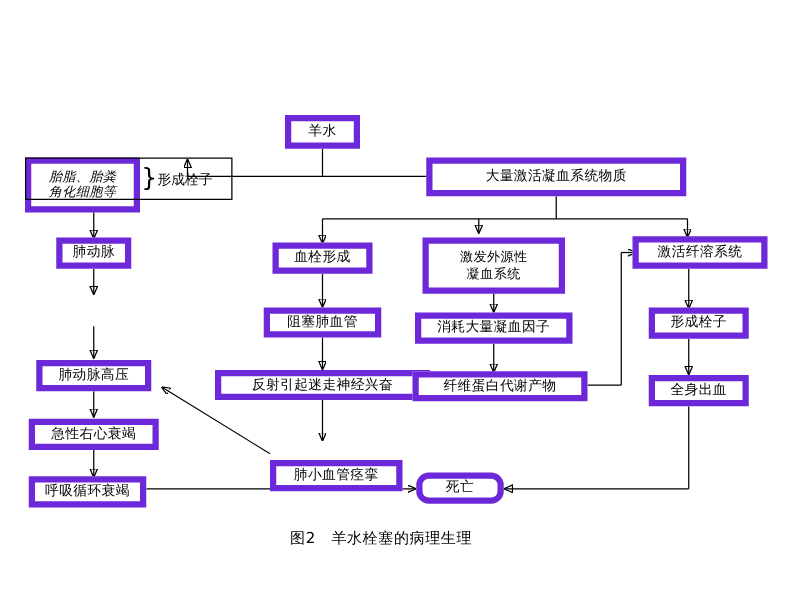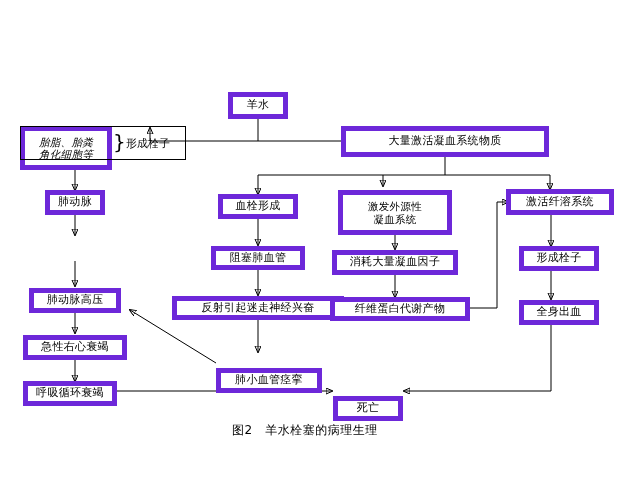--- a/index.html
+++ b/index.html
@@ -146,17 +146,17 @@
 
   <div class="node two-line" style="left:338px; top:190px; width:114px; height:45px; flex-direction:column;">激发外源性
 凝血系统</div>
   <div class="node" style="left:330px; top:297px; width:140px; height:24px;">纤维蛋白代谢产物</div>
   <div class="node" style="left:332px; top:250px; width:126px; height:25px;">消耗大量凝血因子</div>
 
   <div class="node" style="left:506px; top:189px; width:108px; height:26px;">激活纤溶系统</div>
   <div class="node" style="left:519px; top:246px; width:80px; height:25px;">形成栓子</div>
   <div class="node" style="left:519px; top:300px; width:80px; height:25px;">全身出血</div>
 
-  <div class="node" style="left:333px; top:396px; width:70px; height:25px;">死亡</div>
+  <div class="node" style="left:333px; top:378px; width:70px; height:25px;border-radius:10px;">死亡</div>
 
   <div class="caption" style="left:232px; top:422px;">图2　羊水栓塞的病理生理</div>
 
 </div>
 
 </body></html>

